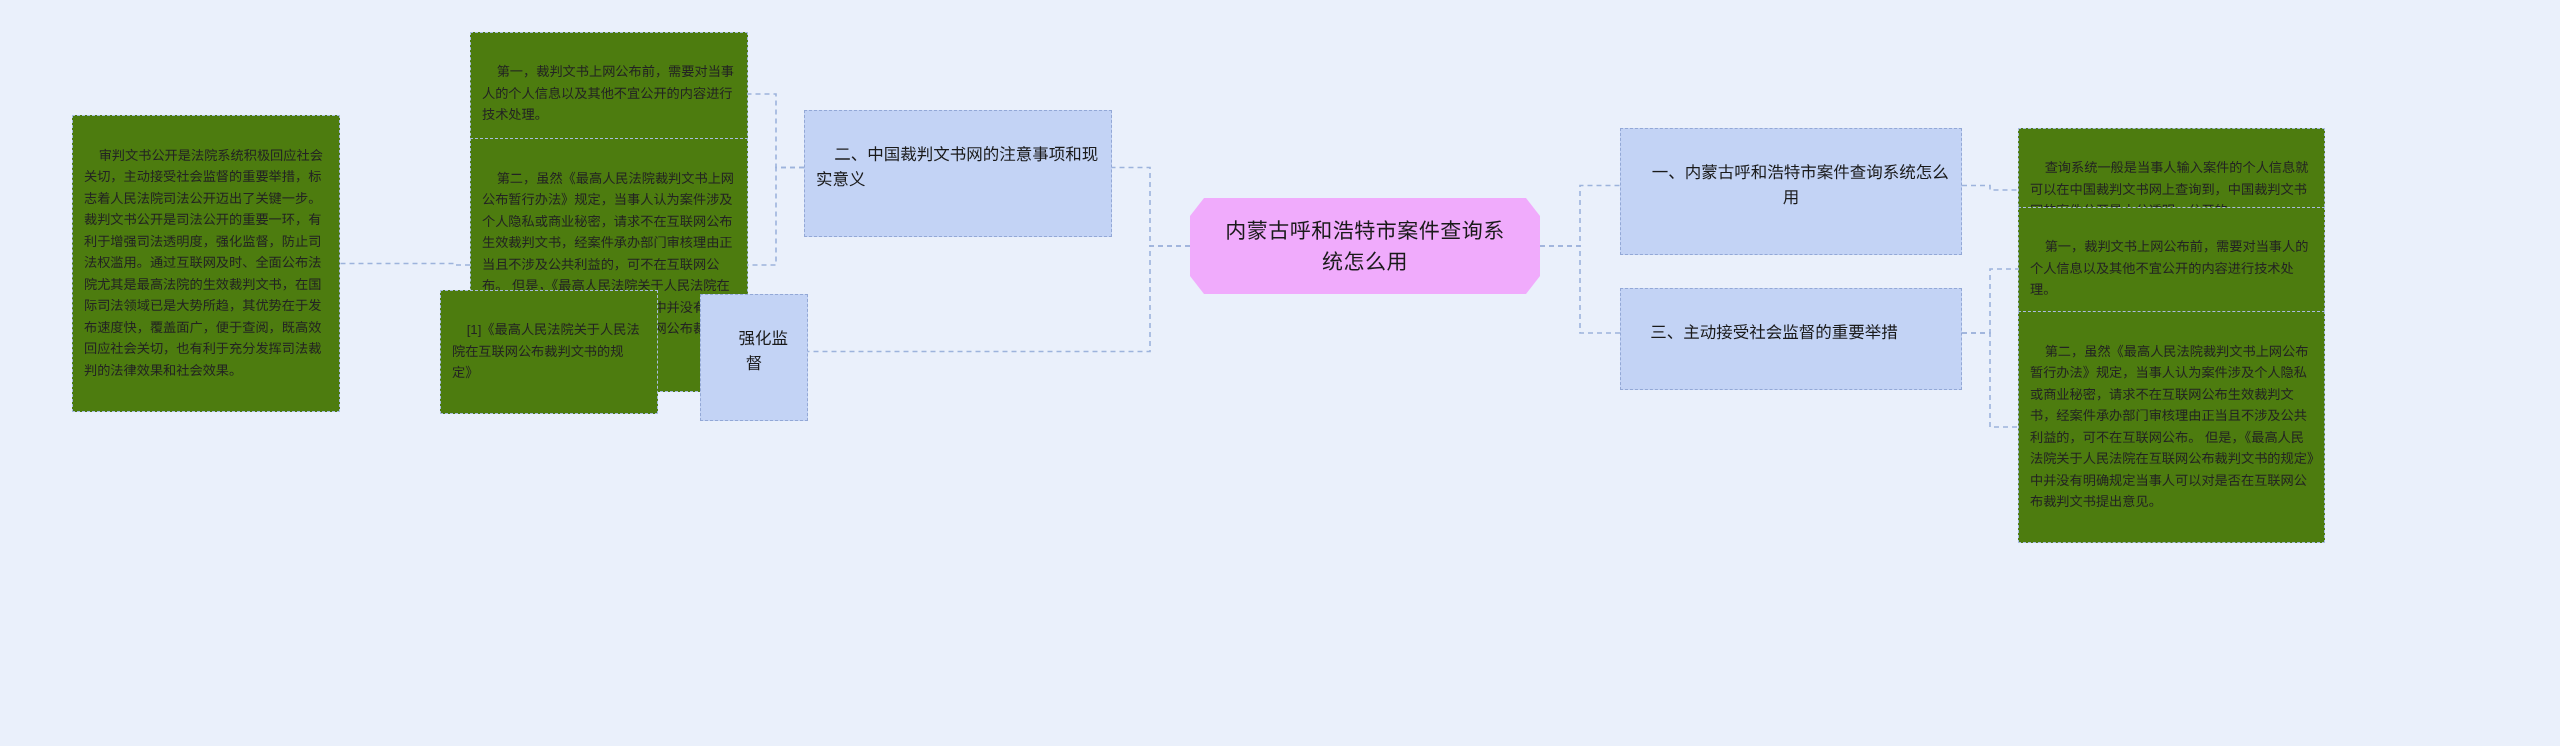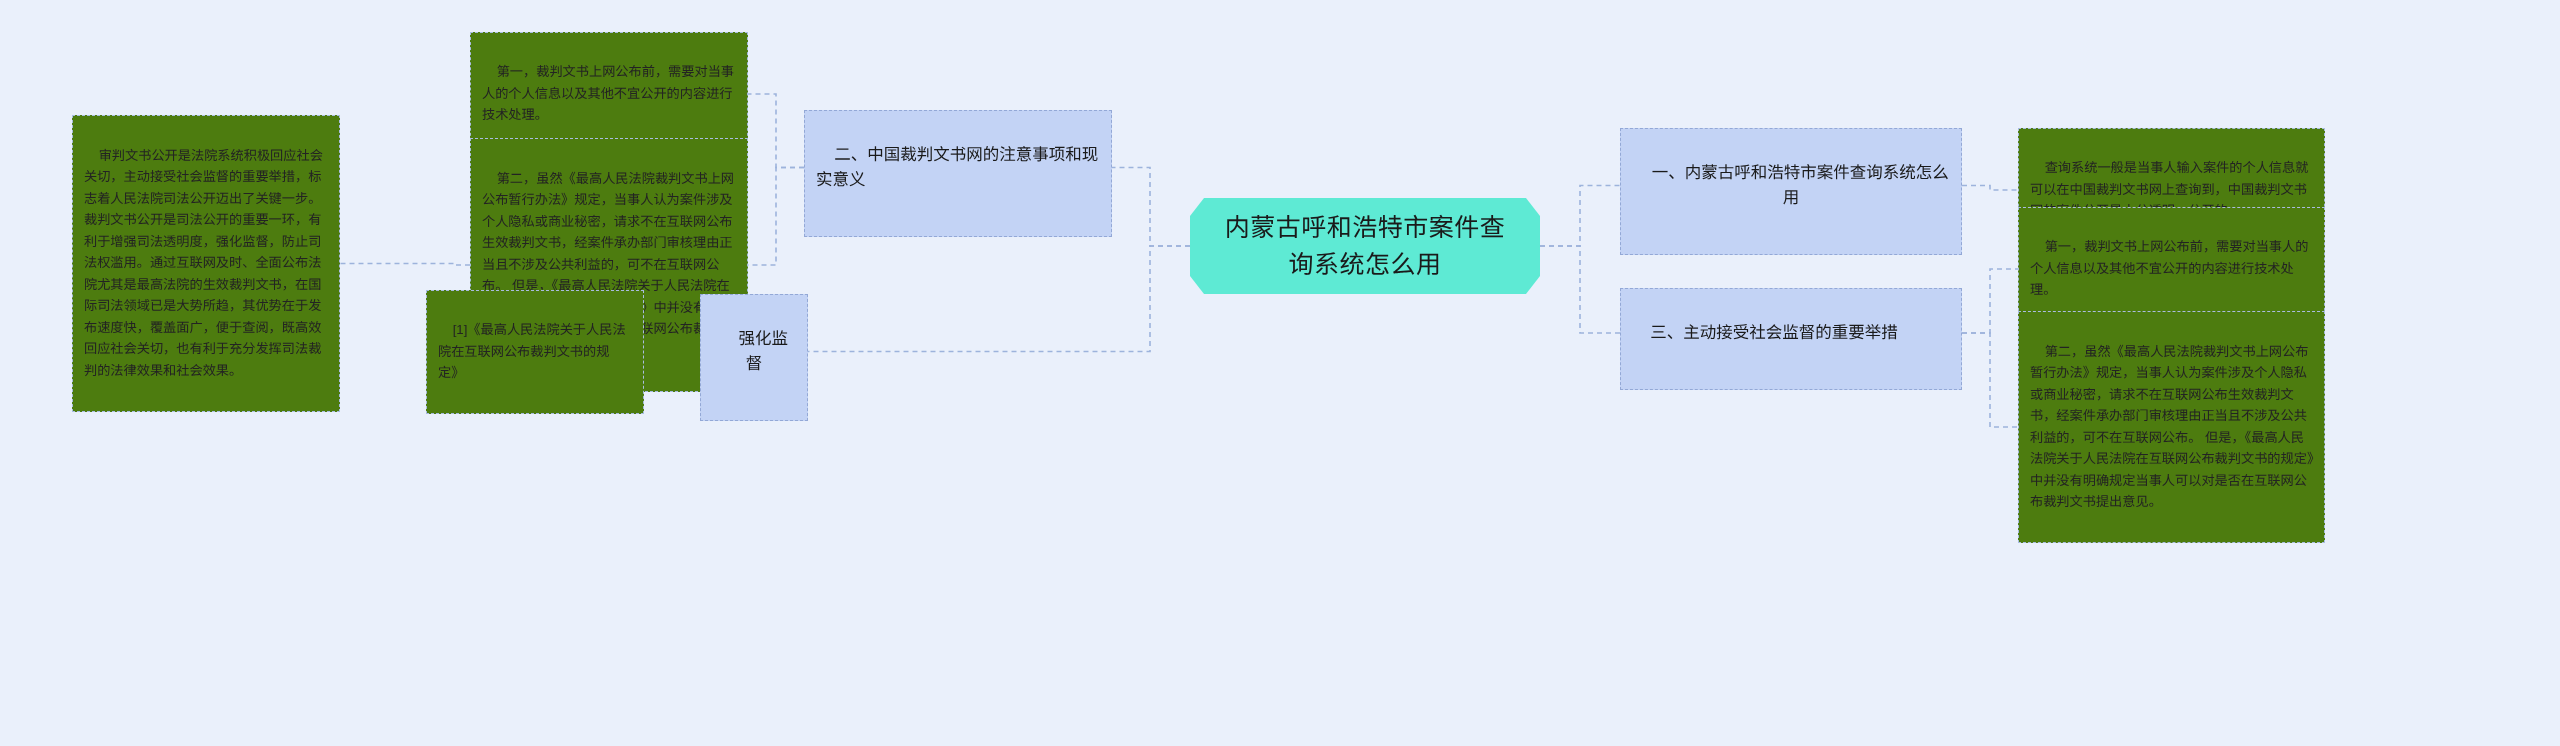--- a/index.html
+++ b/index.html
@@ -29,23 +29,23 @@
   .node {
     position: absolute;
     box-sizing: border-box;
     line-height: 1.48;
     white-space: pre-wrap;
     word-break: break-all;
   }
 
   
   .root {
-    background: #5eead4;
+    background: #f0abfc;
     color: #1a1a1a;
-    font-size: 25px;
+    font-size: 21px;
     text-align: center;
     display: flex;
     align-items: center;
     justify-content: center;
     padding: 10px 26px;
     border-radius: 4px;
     clip-path: polygon(
       0% 18px, 14px 0%, calc(100% - 14px) 0%, 100% 18px,
       100% calc(100% - 18px), calc(100% - 14px) 100%,
       14px 100%, 0% calc(100% - 18px)
@@ -149,17 +149,17 @@
   </div>
 
   <div class="node leaf big" id="n-leaf-l3" style="left:470px; top:138px; width:278px;">
     <span>第二，虽然《最高人民法院裁判文书上网公布暂行办法》规定，当事人认为案件涉及个人隐私或商业秘密，请求不在互联网公布生效裁判文书，经案件承办部门审核理由正当且不涉及公共利益的，可不在互联网公布。 但是，《最高人民法院关于人民法院在互联网公布裁判文书的规定》中并没有明确规定当事人可以对是否在互联网公布裁判文书提出意见。</span>
   </div>
 
   <div class="node topic" id="n-topic-cite" style="left:700px; top:294px; width:108px; text-align:center;">
     <span>强化监督</span>
   </div>
 
-  <div class="node leaf" id="n-leaf-l4" style="left:426px; top:290px; width:218px;">
+  <div class="node leaf" id="n-leaf-l4" style="left:440px; top:290px; width:218px;">
     <span>[1]《最高人民法院关于人民法院在互联网公布裁判文书的规定》</span>
   </div>
 
 </div>
 
 </body></html>

